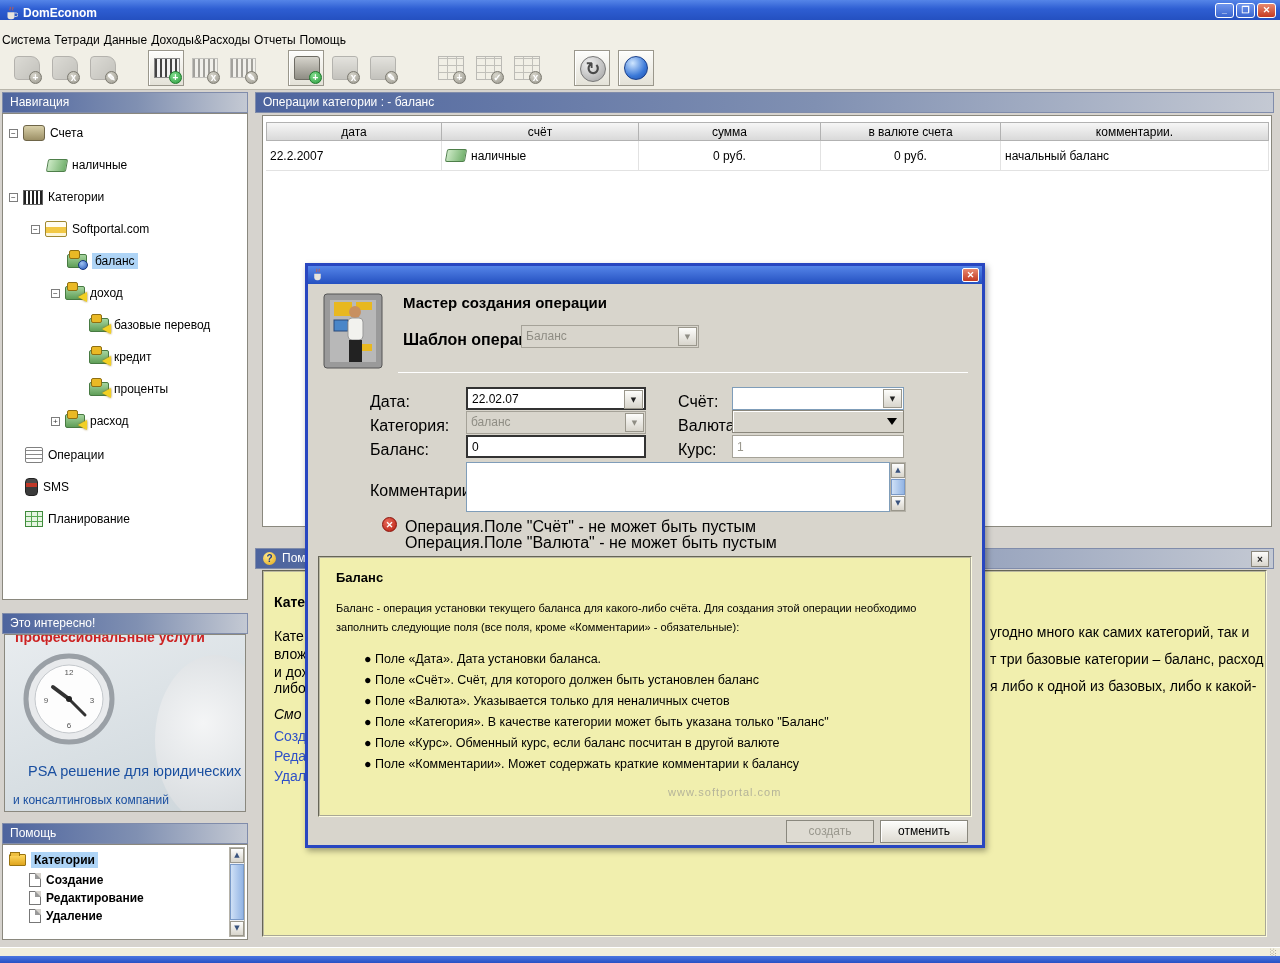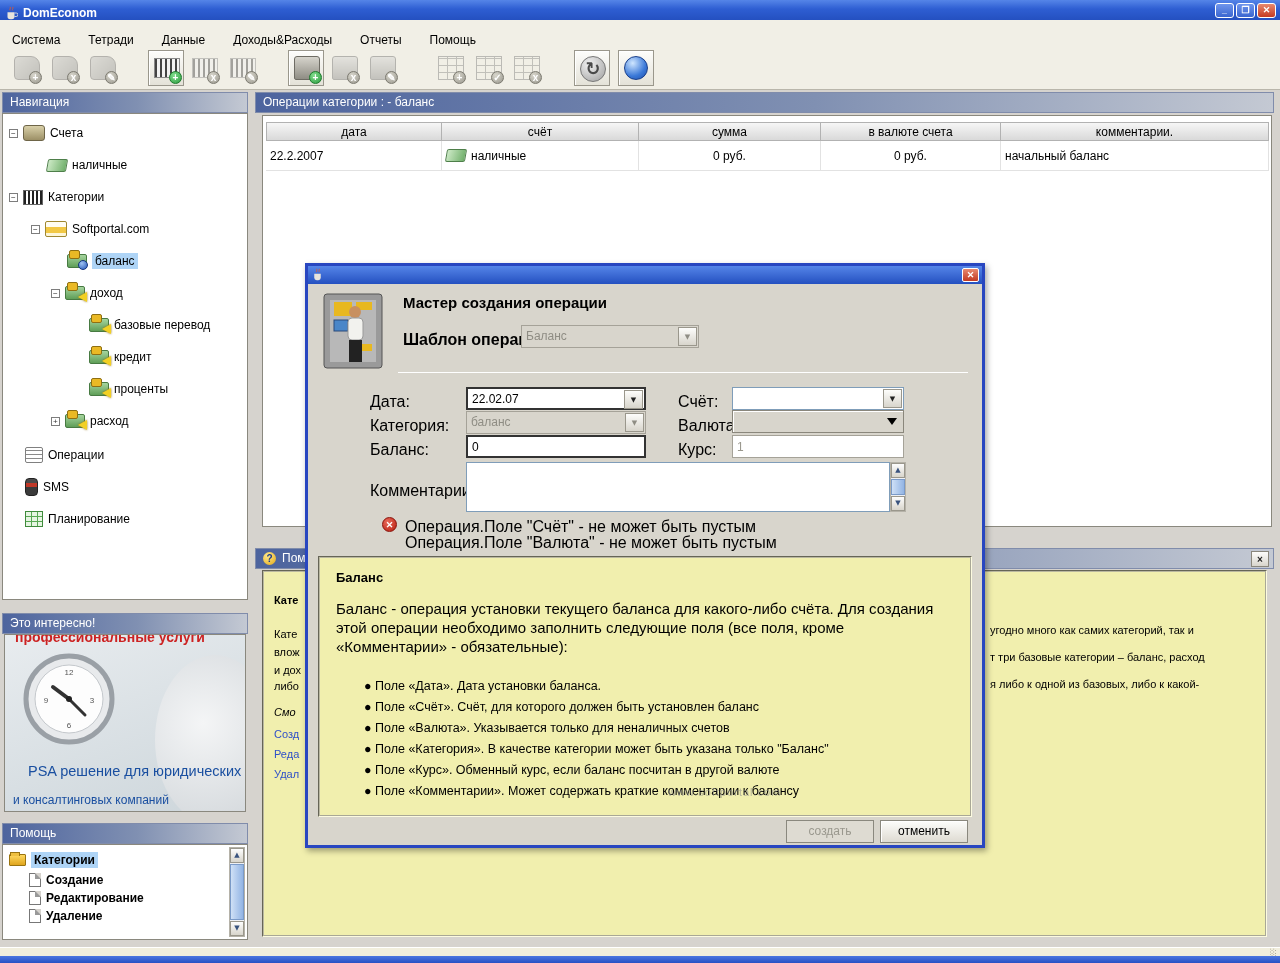--- a/index.html
+++ b/index.html
@@ -11,21 +11,21 @@
   .titlebar{left:0;top:0;width:1280px;height:20px;background:linear-gradient(180deg,#5585e8 0%,#2e5ed2 45%,#2450c0 100%);display:flex;align-items:flex-end;padding:0 4px;color:#fff;font-weight:bold;font-size:12px}
   .cup{width:14px;height:14px;margin-right:5px;flex:0 0 auto}
   .winbtns{position:absolute;right:4px;top:3px;display:flex;gap:2px}
   .wbtn{width:19px;height:15px;border:1px solid #fff;border-radius:3px;background:linear-gradient(#6f95ec,#3a66d0);color:#fff;font:bold 9px/13px "Liberation Sans",sans-serif;text-align:center}
   .wbtn.close{background:linear-gradient(#e8896f,#c53a22)}
   .statusbar{left:0;top:947px;width:1280px;height:9px;background:#f1eedd;border-top:1px solid #fff}
   .grip{right:3px;top:949px;color:#a8a494;font:9px "DejaVu Sans",sans-serif}
   .bottombar{left:0;top:956px;width:1280px;height:7px;background:linear-gradient(#4a76e0,#2850c4)}
 
   
-  .menubar{left:0;top:20px;width:1280px;height:40px;background:#f1efe6;border-bottom:1px solid #d8d5ca;display:flex;align-items:center;padding-left:10px;gap:24px}
+  .menubar{left:0;top:20px;width:1280px;height:40px;background:#f1efe6;border-bottom:1px solid #d8d5ca;display:flex;align-items:center;}
   .menu-item{font-size:12px;padding:2px 2px}
   .toolbar{left:0;top:46px;width:1280px;height:44px;background:#f1efe6;border-bottom:1px solid #b9b6ab}
   .tbtn{position:absolute;top:4px;width:36px;height:36px;border:1px solid transparent}
   .tbtn.on{border:1px solid #9a978c;background:linear-gradient(#fdfdfb,#e4e2d8);box-shadow:inset 1px 1px 0 #fff}
   .tbtn.off .tb-shape{opacity:.45;filter:grayscale(.9)}
   .tb-shape{position:absolute;left:5px;top:5px;width:26px;height:24px}
   .s-wallet{background:linear-gradient(135deg,#c9c4b4,#8f8a7c);border:1px solid #6f6a5e;border-radius:4px 9px 4px 4px}
   .s-barcode{background:repeating-linear-gradient(90deg,#444 0 2px,#f2f2f2 2px 5px);border:1px solid #8a8a8a;top:7px;height:20px}
   .s-register{background:linear-gradient(#d6d4cc,#8f8d84);border:1px solid #6e6c64;border-radius:3px 3px 2px 2px}
   .s-grid{background:linear-gradient(#cfcdc5,#a3a198);border:1px solid #7e7c74;background-image:repeating-linear-gradient(0deg,transparent 0 6px,#8a887f 6px 7px),repeating-linear-gradient(90deg,transparent 0 8px,#8a887f 8px 9px)}
@@ -77,21 +77,21 @@
   .field{position:absolute;height:23px;border:1px solid #7f9db9;background:#fff;font-size:12px;padding:3px 4px}
   .combo-arrow{position:absolute;right:1px;top:1px;width:19px;height:19px;background:linear-gradient(#fdfdfb,#d8d5cc);border:1px solid #9a978c;color:#222;font:7px/18px "DejaVu Sans",sans-serif;text-align:center}
   .disabled-combo{background:#d8d5cc;color:#8f8d84;border:1px solid #a5a298}
   .disabled-combo .combo-arrow{color:#8f8d84}
   .err-ico{position:absolute;width:15px;height:15px;border-radius:50%;background:radial-gradient(circle at 35% 30%,#e86a5a,#b81e10);color:#fff;font:bold 9px/15px "Liberation Sans",sans-serif;text-align:center;border:1px solid #8a1008}
   .ypanel{background:#f1efae;border:2px groove #d8d5cc;border-color:#bab8a0 #fdfbe0 #fdfbe0 #bab8a0}
   .btn{position:absolute;height:23px;border:1px solid #8a887e;background:linear-gradient(#fdfdfb,#dedbd2);box-shadow:inset 1px 1px 0 #fff;font-size:12px;text-align:center;line-height:21px}
   .btn.dis{color:#9a988e;background:#dedbd2;box-shadow:none}
 
   
-  .frag{position:absolute;white-space:nowrap;font-size:11px}
+  .frag{position:absolute;white-space:nowrap;font-size:14px}
   .linkline{color:#2f50c8}
   .watermark{left:668px;top:786px;z-index:60;color:rgba(125,125,125,.55);font:bold 27px "Liberation Sans",sans-serif;letter-spacing:4px}
   .watermark small{display:block;font:11px "Liberation Sans",sans-serif;letter-spacing:1px;text-align:center;color:rgba(140,140,140,.6)}
 
   
   .ad{left:4px;top:634px;width:242px;height:178px;background:linear-gradient(160deg,#e8ecef,#cdd6db);border:1px solid #8a887e;overflow:hidden}
   .ad .face{position:absolute;right:-30px;top:20px;width:120px;height:170px;border-radius:50%;background:radial-gradient(circle at 40% 40%,#f4f5f6,#cfd4d8)}
 </style>
 </head>
 <body>
@@ -337,21 +337,21 @@
     <div class="thumb" style="top:16px;height:16px"></div>
     <div class="dn">▼</div>
   </div>
 
   <div class="err-ico" style="left:74px;top:251px">✕</div>
   <div class="dlabel" style="left:97px;top:252px">Операция.Поле "Счёт" -  не может быть пустым</div>
   <div class="dlabel" style="left:97px;top:268px">Операция.Поле "Валюта" -  не может быть пустым</div>
 
   <div class="ypanel" style="position:absolute;left:10px;top:290px;width:654px;height:261px;padding:12px 16px;overflow:hidden">
     <div style="font-weight:bold;font-size:13px;margin-bottom:14px">Баланс</div>
-    <div style="font-size:15px;line-height:19px;margin-bottom:20px">Баланс - операция установки текущего баланса для какого-либо счёта. Для создания этой операции необходимо заполнить следующие поля (все поля, кроме «Комментарии» - обязательные):</div>
+    <div style="font-size:11px;line-height:19px;margin-bottom:12px">Баланс - операция установки текущего баланса для какого-либо счёта. Для создания этой операции необходимо заполнить следующие поля (все поля, кроме «Комментарии» - обязательные):</div>
     <div style="font-size:12.5px;line-height:21px;padding-left:28px">
       <div>●&nbsp;<span>Поле «Дата». Дата установки баланса.</span></div>
       <div>●&nbsp;<span>Поле «Счёт». Счёт, для которого должен быть установлен баланс</span></div>
       <div>●&nbsp;<span>Поле «Валюта». Указывается только для неналичных счетов</span></div>
       <div>●&nbsp;<span>Поле «Категория». В качестве категории может быть указана только "Баланс"</span></div>
       <div>●&nbsp;<span>Поле «Курс». Обменный курс, если баланс посчитан в другой валюте</span></div>
       <div>●&nbsp;<span>Поле «Комментарии». Может содержать краткие комментарии к балансу</span></div>
     </div>
   </div>
 

